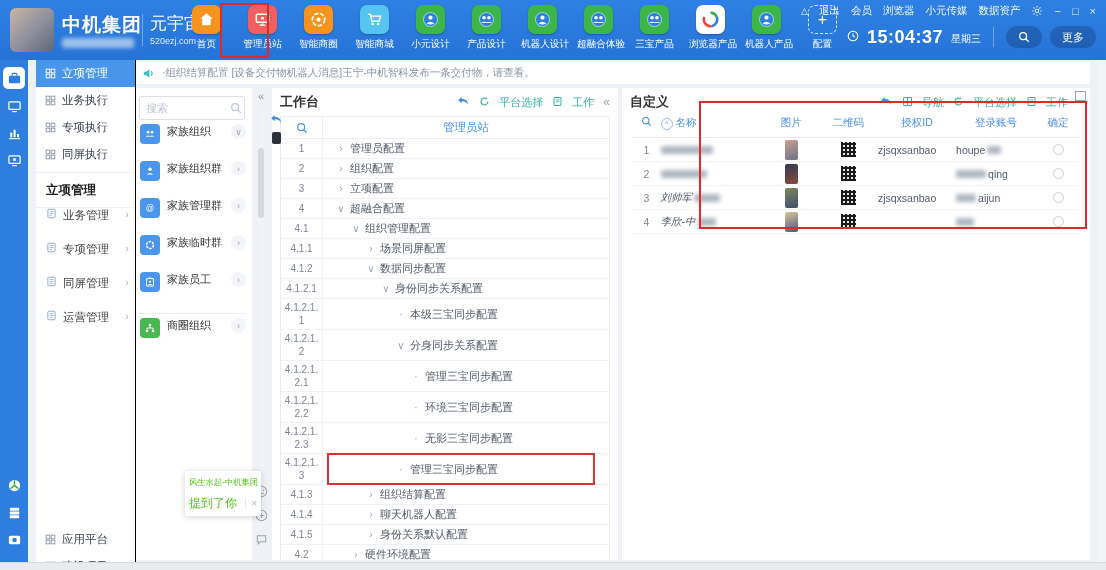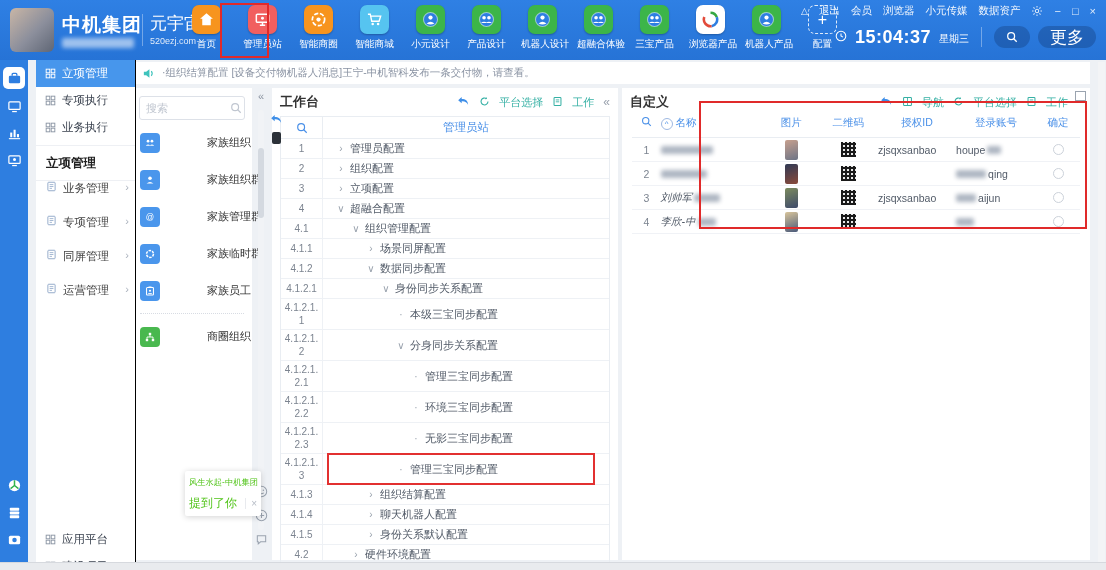--- a/index.html
+++ b/index.html
@@ -28,21 +28,21 @@
     color:#fff; font-size:16px; line-height:1; }
   .nav-label { font-size:10.5px; white-space:nowrap; transform:scale(.92); }
   .topright-links { position:absolute; right:10px; top:4px; display:flex; align-items:center; gap:11px;
     font-size:10.5px; opacity:.95; }
   .topright-links .wctl { font-size:11px; opacity:.9; }
   .clockrow { position:absolute; right:10px; top:26px; display:flex; align-items:center; gap:8px; }
   .time { font-size:18px; font-weight:bold; letter-spacing:.5px; }
   .weekday { font-size:10px; margin-top:4px; }
   .tr-div { width:1px; height:20px; background:rgba(255,255,255,.35); margin:0 4px; }
   .pill { height:22px; border-radius:11px; background:rgba(10,40,90,.28); display:flex; align-items:center;
-    justify-content:center; padding:0 12px; font-size:17px; cursor:pointer; }
+    justify-content:center; padding:0 12px; font-size:11px; cursor:pointer; }
   .pill svg { width:12px; height:12px; }
   .clock-ico svg { width:12px; height:12px; }
 
   
   .rail { position:absolute; left:0; top:60px; width:28px; height:502px; background:#2e7ee0; z-index:4; }
   .rail-ico { width:20px; height:20px; margin:7px auto; display:flex; align-items:center; justify-content:center;
     color:#fff; cursor:pointer; }
   .rail-ico svg { width:15px; height:15px; }
   .rail-ico.sel { background:#fff; border-radius:5px; color:#2e7ee0; width:22px; height:22px; }
   .rail-bottom { position:absolute; bottom:6px; left:0; width:28px; }
@@ -70,21 +70,21 @@
   .notice-text { font-size:10.5px; color:#8a93a3; white-space:nowrap; overflow:hidden; }
 
   
   .panel { position:absolute; background:#fff; z-index:2; }
   .orgpanel { left:132px; top:88px; width:120px; height:472px; }
   .searchbox { margin:8px 7px 4px 7px; height:24px; border:1px solid #dde1e8; border-radius:3px;
     display:flex; align-items:center; padding:0 6px; gap:4px; }
   .searchbox input { border:none; outline:none; width:80px; font-size:11px; color:#666; font-family:inherit; }
   .searchbox input::placeholder { color:#bfc5cf; }
   .searchbox .mag { margin-left:auto; color:#c0c6d0; } .searchbox .mag svg{ width:12px; height:12px; display:block;}
-  .org-row { height:37px; display:flex; align-items:center; padding:0 6px 0 8px; cursor:pointer;gap:40px; }
+  .org-row { height:37px; display:flex; align-items:flex-start; padding:0 6px 0 8px; cursor:pointer; }
   .org-ico { width:20px; height:20px; border-radius:4px; display:flex; align-items:center; justify-content:center; flex:none; }
   .org-ico svg { width:12px; height:12px; }
   .org-label { font-size:11px; color:#333; margin-left:7px; white-space:nowrap; }
   .org-chev { margin-left:auto; width:15px; height:15px; border-radius:50%; background:#f2f4f7; color:#9aa3af;
     font-size:9px; display:flex; align-items:center; justify-content:center; flex:none; }
   .org-divider { border-top:1px dotted #d8dce3; margin:4px 8px; }
 
   
   .strip { position:absolute; left:252px; top:88px; width:18px; height:472px; z-index:3; }
   .strip .collapse { color:#8b94a1; font-size:11px; text-align:center; cursor:pointer; padding-top:2px; }
@@ -408,32 +408,43 @@
         </div>
         <div class="sm-item">
           <span class="gi">
             <svg viewBox="0 0 14 14">
               <rect x="1.5" y="1.5" width="4.6" height="4.6" fill="none" stroke="currentColor" stroke-width="1.2"></rect>
               <rect x="7.9" y="1.5" width="4.6" height="4.6" fill="none" stroke="currentColor" stroke-width="1.2"></rect>
               <rect x="1.5" y="7.9" width="4.6" height="4.6" fill="none" stroke="currentColor" stroke-width="1.2"></rect>
               <rect x="7.9" y="7.9" width="4.6" height="4.6" fill="none" stroke="currentColor" stroke-width="1.2"></rect>
             </svg>
           </span>
-          <span>专项执行</span>
+          <span>业务执行</span>
         </div>
         <div class="sm-item">
           <span class="gi">
             <svg viewBox="0 0 14 14">
               <rect x="1.5" y="1.5" width="4.6" height="4.6" fill="none" stroke="currentColor" stroke-width="1.2"></rect>
               <rect x="7.9" y="1.5" width="4.6" height="4.6" fill="none" stroke="currentColor" stroke-width="1.2"></rect>
               <rect x="1.5" y="7.9" width="4.6" height="4.6" fill="none" stroke="currentColor" stroke-width="1.2"></rect>
               <rect x="7.9" y="7.9" width="4.6" height="4.6" fill="none" stroke="currentColor" stroke-width="1.2"></rect>
             </svg>
           </span>
-          <span>业务执行</span>
+          <span>专项执行</span>
+        </div>
+        <div class="sm-item">
+          <span class="gi">
+            <svg viewBox="0 0 14 14">
+              <rect x="1.5" y="1.5" width="4.6" height="4.6" fill="none" stroke="currentColor" stroke-width="1.2"></rect>
+              <rect x="7.9" y="1.5" width="4.6" height="4.6" fill="none" stroke="currentColor" stroke-width="1.2"></rect>
+              <rect x="1.5" y="7.9" width="4.6" height="4.6" fill="none" stroke="currentColor" stroke-width="1.2"></rect>
+              <rect x="7.9" y="7.9" width="4.6" height="4.6" fill="none" stroke="currentColor" stroke-width="1.2"></rect>
+            </svg>
+          </span>
+          <span>同屏执行</span>
         </div>
       </div>
     <div class="sm-section">立项管理</div>
     <div id="sm-sub">
         <div class="sm-sub">
           <span class="gi">
             <svg viewBox="0 0 14 14">
               <rect x="2.4" y="1.6" width="9.2" height="10.8" rx="1" fill="none" stroke="#8fa7c8" stroke-width="1.2"></rect>
               <path d="M4.6 4.6 H9.4 M4.6 7 H9.4 M4.6 9.4 H7.6" stroke="#8fa7c8" stroke-width="1"></path>
             </svg>

